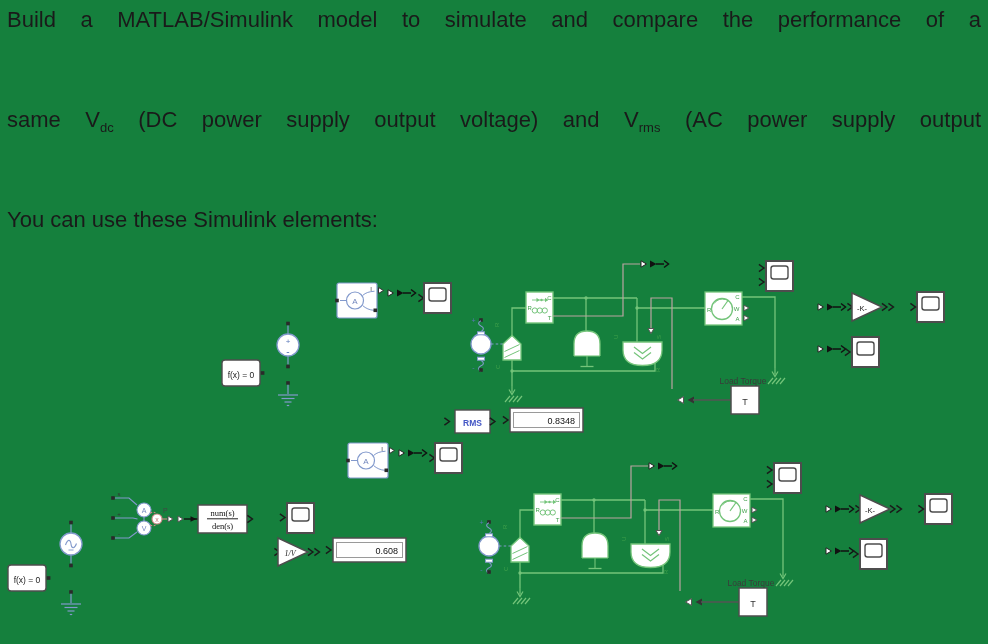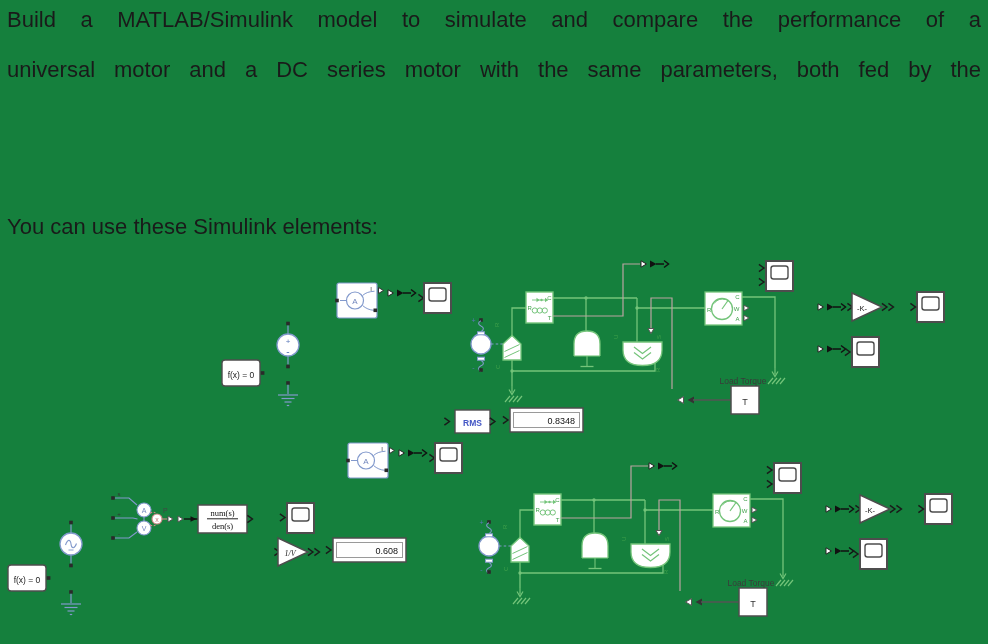--- a/index.html
+++ b/index.html
@@ -15,22 +15,22 @@
   text{font-family:"Liberation Sans",sans-serif;}
   .serif{font-family:"Liberation Serif",serif;}
 </style>
 </head>
 <body>
 
 <div class="page">
 
   <div class="instructions">
     <div class="tline just" style="top:7px"><span>Build a MATLAB/Simulink model to simulate and compare the performance of a</span></div>
-    <div class="tline just" style="top:57px"><span>universal motor and a DC series motor with the same parameters, both fed by the</span></div>
-    <div class="tline" style="top:214px"><span>You can use these Simulink elements:</span></div>
+    <div class="tline just" style="top:107px"><span>same V</span><sub>dc</sub><span> (DC power supply output voltage) and V</span><sub>rms</sub><span> (AC power supply output</span></div>
+    <div class="tline" style="top:207px"><span>You can use these Simulink elements:</span></div>
   </div>
 
   <div class="diagram">
   <svg width="988" height="644" viewBox="0 0 988 644">
 
     <defs>
       <rect id="sq" x="-1.8" y="-1.8" width="3.6" height="3.6" fill="#2a2a2a"></rect>
 
       <path id="chev" d="M-2.6,-3.6 L2.4,0 L-2.6,3.6" fill="none" stroke="#1a1a1a" stroke-width="1.5"></path>
 

